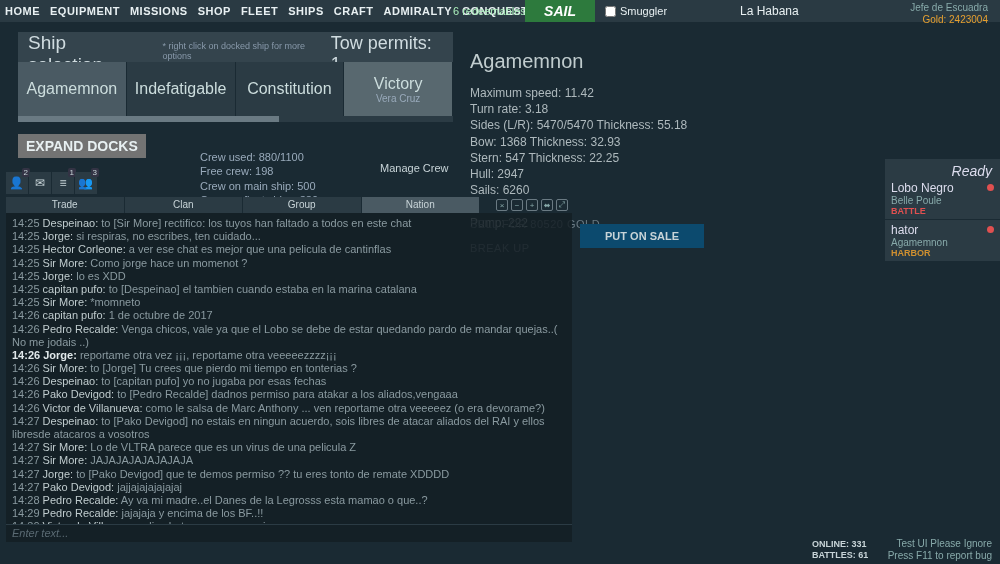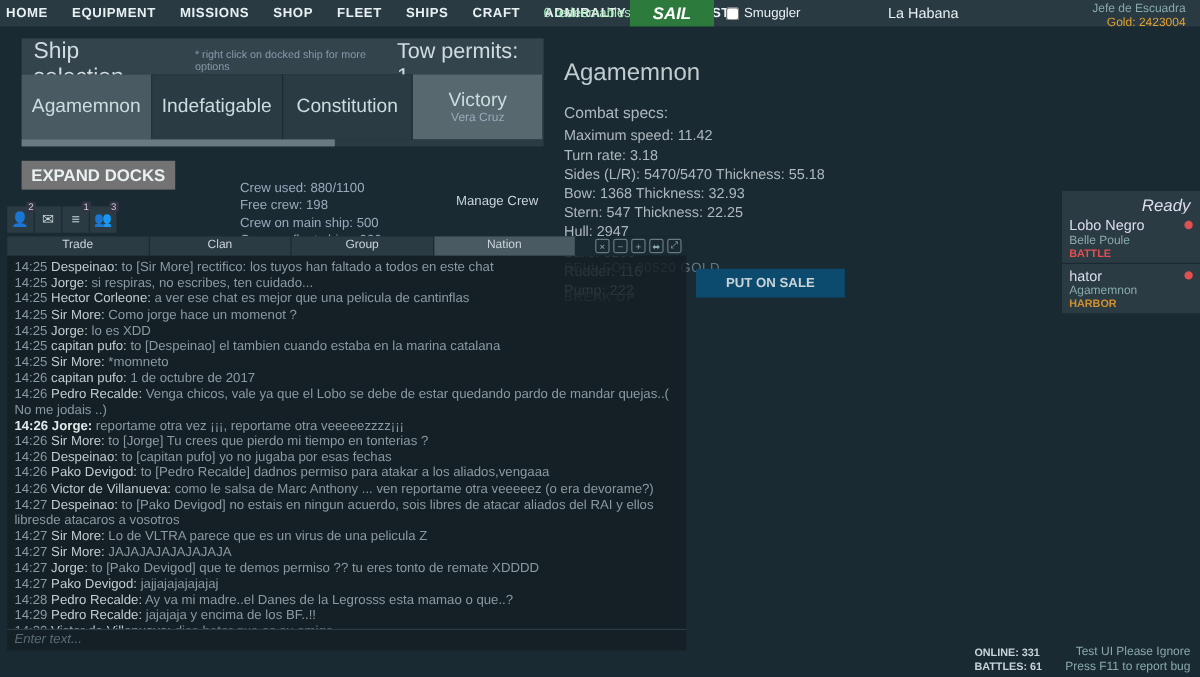--- a/index.html
+++ b/index.html
@@ -1,18 +1,18 @@
 <!DOCTYPE html>
 <html><head>
 <meta charset="utf-8">
 <style>
 *{margin:0;padding:0;box-sizing:border-box;font-family:Arial,Helvetica,sans-serif}
 html,body{width:1000px;height:564px;overflow:hidden;background:#1a2a33;color:#c8d4d8}
 .topbar{position:absolute;top:0;left:0;right:0;height:22px;background:#2a3a43;display:flex;align-items:center;font-size:11px;font-weight:bold;color:#e8f0f2}
-.nav{display:flex;gap:10px}
+.nav{display:flex;gap:0}
 .nav span{padding:0 5px;cursor:pointer;letter-spacing:0.5px}
 .redeemables{position:absolute;left:445px;padding:3px 8px;color:#aeb;font-weight:normal}
 .sail-btn{position:absolute;left:525px;width:70px;height:22px;background:#2d7a3d;color:#fff;display:flex;align-items:center;justify-content:center;font-size:14px;font-weight:bold;font-style:italic}
 .smuggler{position:absolute;left:605px;display:flex;align-items:center;gap:4px;font-weight:normal;font-size:11px}
 .smuggler input{width:11px;height:11px}
 .port{position:absolute;left:740px;font-size:12px;font-weight:normal}
 .rank{position:absolute;right:12px;top:2px;font-size:10px;color:#8aa;font-weight:normal}
 .gold{position:absolute;right:12px;top:14px;font-size:10px;font-weight:normal}
 .gold span{color:#e6a030}
 
@@ -129,21 +129,20 @@
 <div class="crew-box">
   <div>Crew used: 880/1100</div>
   <div>Free crew: 198</div>
   <div>Crew on main ship: 500</div>
   <div>Crew on fleet ships: 380</div>
 </div>
 <div class="manage">Manage Crew</div>
 
 <div class="specs">
   <div class="name">Agamemnon</div>
-  <div class="hdr">Combat specs:</div>
   <div id="spec-lines">
       <div>Maximum speed: 11.42</div>
       <div>Turn rate: 3.18</div>
       <div>Sides (L/R): 5470/5470 Thickness: 55.18</div>
       <div>Bow: 1368 Thickness: 32.93</div>
       <div>Stern: 547 Thickness: 22.25</div>
       <div>Hull: 2947</div>
       <div>Sails: 6260</div>
       <div>Rudder: 116</div>
       <div>Pump: 222</div>

